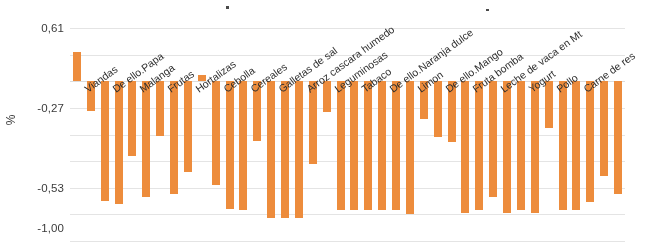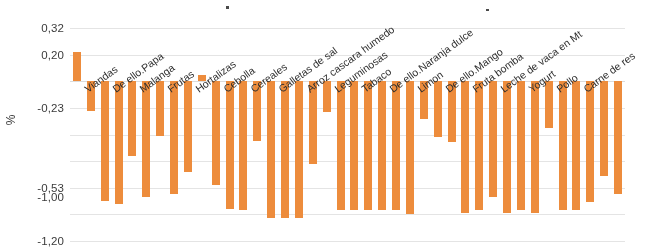--- a/index.html
+++ b/index.html
@@ -97,26 +97,24 @@
   }
 </style>
 </head>
 <body>
 
 <div id="chart-root">
 
   <div id="y-axis-title">%</div>
 
   <div id="y-axis">
-      <div class="ytick" style="top: 0px;">0,32</div>
-      <div class="ytick" style="top: 26.625px;">0,20</div>
-      <div class="ytick" style="top: 79.875px;">-0,23</div>
+      <div class="ytick" style="top: 0px;">0,61</div>
+      <div class="ytick" style="top: 79.875px;">-0,27</div>
       <div class="ytick" style="top: 159.75px;">-0,53</div>
-      <div class="ytick" style="top: 169px;">-1,00</div>
-      <div class="ytick" style="top: 213px;">-1,20</div>
+      <div class="ytick" style="top: 200px;">-1,00</div>
     </div>
 
   <div class="plot-area" id="plot-area">
       <div class="gridline" style="top: 0px;"></div>
       <div class="gridline" style="top: 26.625px;"></div>
       <div class="gridline zero" style="top: 53.25px;"></div>
       <div class="gridline" style="top: 79.875px;"></div>
       <div class="gridline" style="top: 106.5px;"></div>
       <div class="gridline" style="top: 133.125px;"></div>
       <div class="gridline" style="top: 159.75px;"></div>

